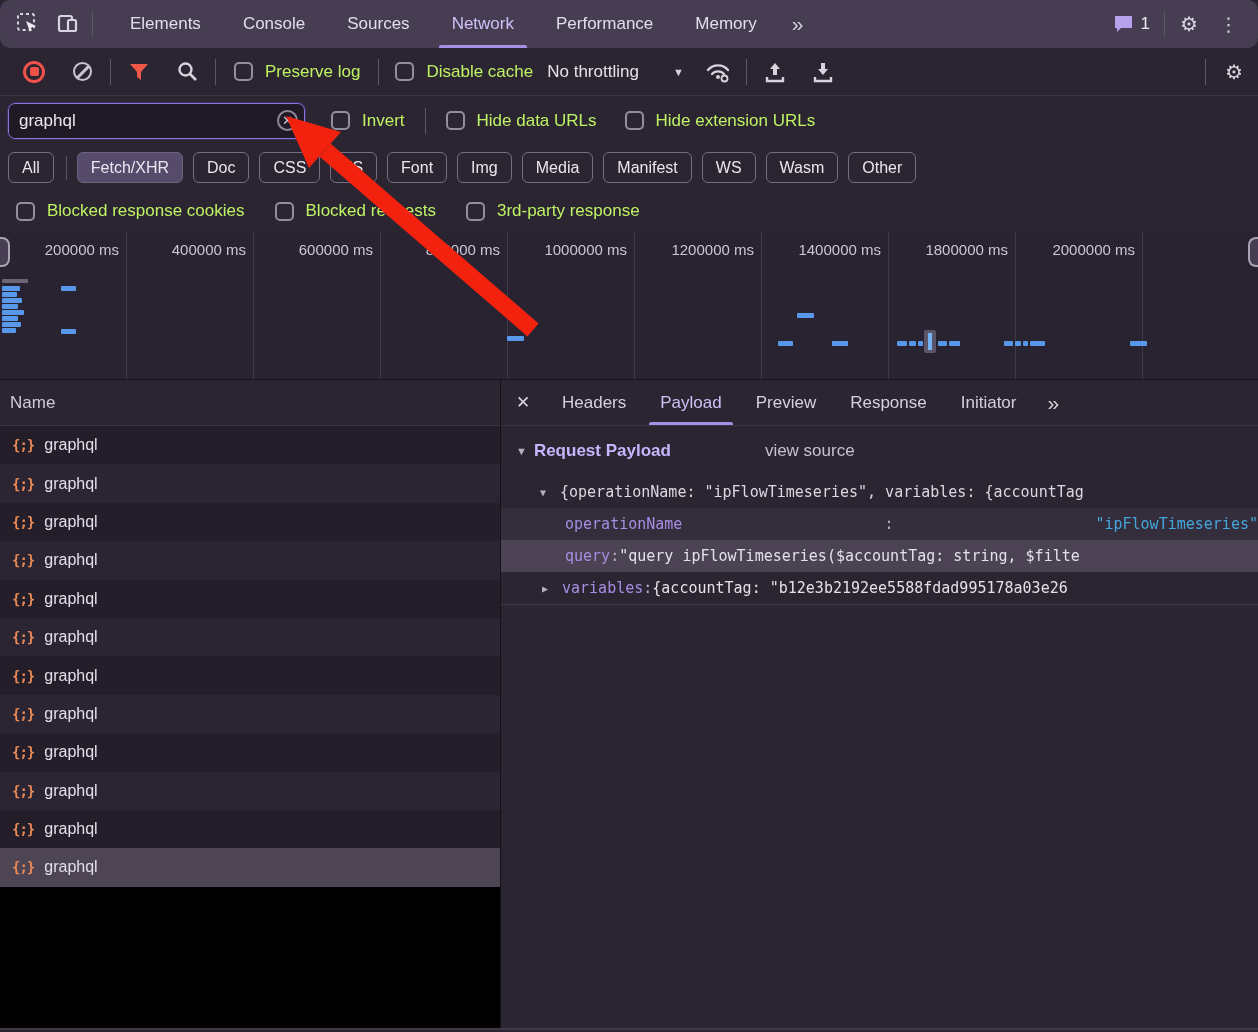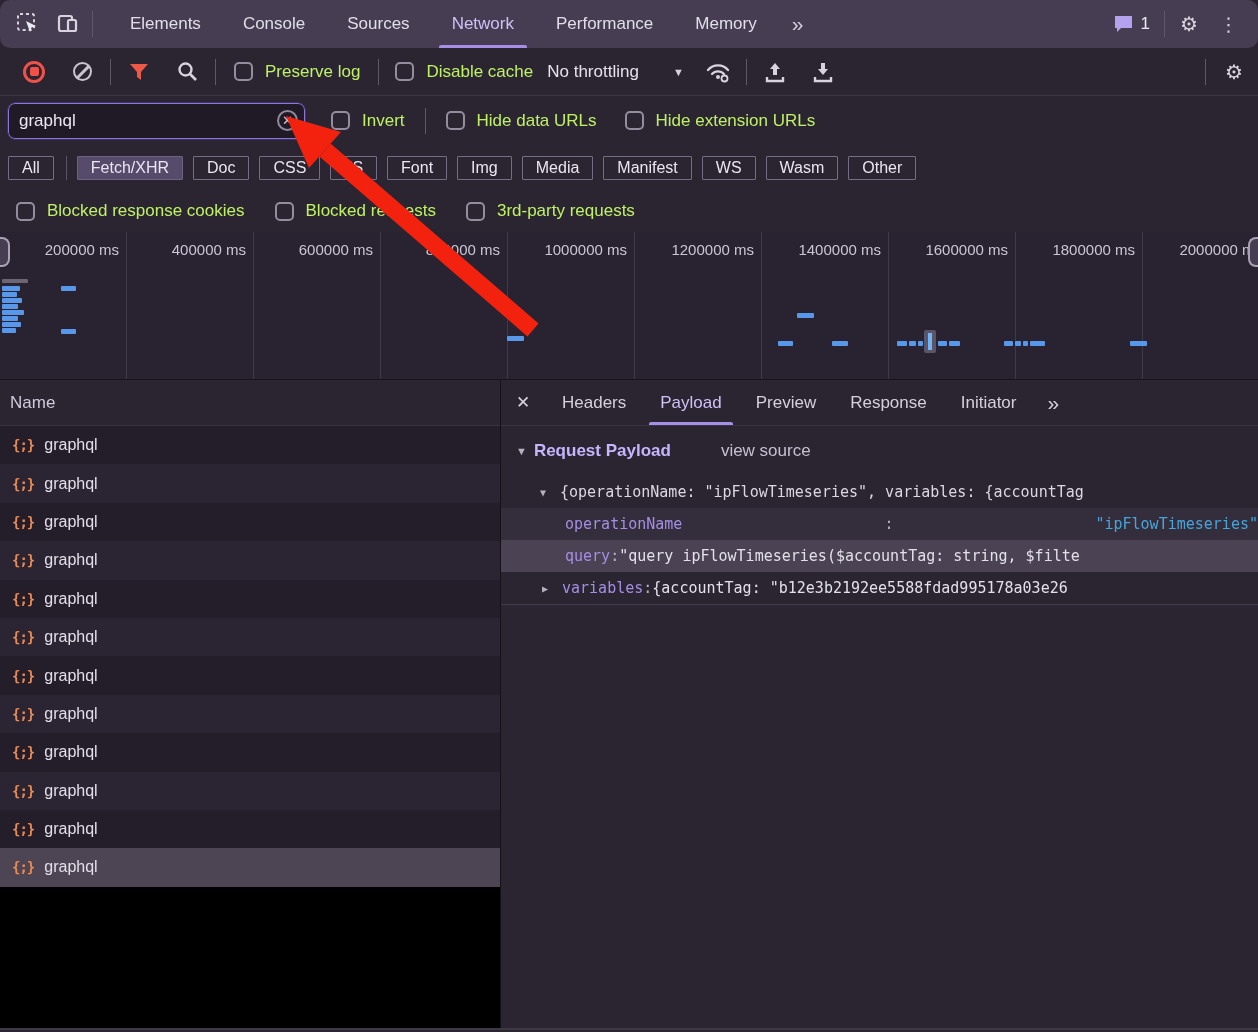--- a/index.html
+++ b/index.html
@@ -48,22 +48,22 @@
   .filter-input input { width:100%; height:100%; background:#1f1a26; border:1.5px solid #8b75dd;
     border-radius:7px; outline:1px solid #3d3162; color:#ece8f2; font-size:17px; padding:0 34px 0 10px;
     font-family:"Liberation Sans",sans-serif; }
   .clear-x { position:absolute; right:7px; top:7px; width:21px; height:21px; border:2px solid #8f8899;
     border-radius:50%; color:#cfcada; display:flex; align-items:center; justify-content:center;
     font-size:13px; line-height:1; }
   .filterrow .cb-group { margin-left:26px; }
 
   
   .pillsrow { height:45px; padding-left:8px; }
-  .pill { height:24px; display:flex; align-items:center; padding:0 13px; margin-right:10px;
-    border:1.5px solid #756d83; border-radius:1px; color:#eae6f0; font-size:16px; white-space:nowrap; }
+  .pill { height:31px; display:flex; align-items:center; padding:0 13px; margin-right:10px;
+    border:1.5px solid #756d83; border-radius:6px; color:#eae6f0; font-size:16px; white-space:nowrap; }
   .pill.active { background:#574b6b; border-color:#6d6281; }
   .pill-sep { width:1px; height:24px; background:#5a5365; margin:0 10px 0 2px; }
 
   .cbrow { height:42px; padding-left:16px; gap:30px; }
 
   
   .timeline { position:relative; height:148px; background:#282231; border-bottom:1px solid #17131c;
     display:flex; overflow:hidden; }
   .tl-cell { flex:none; width:127px; border-right:1px solid #3f3949; color:#ccc6d4; font-size:15px;
     text-align:right; padding:9px 7px 0 0; }
@@ -93,21 +93,21 @@
   .close-x { width:44px; text-align:center; color:#d5d0dc; font-size:17px; }
   .dtab { position:relative; height:100%; display:flex; align-items:center; padding:0 17px;
     color:#d5d0dc; font-size:17px; }
   .dtab.active { color:#cfc0f7; }
   .dtab.active::after { content:""; position:absolute; left:6px; right:6px; bottom:0; height:3px;
     background:#a78fe8; border-radius:2px 2px 0 0; }
 
   .payload-head { height:50px; display:flex; align-items:center; padding-left:15px; flex:none; }
   .tri { color:#b6b0c1; font-size:11px; margin-right:7px; }
   .section-title { color:#c4b5fd; font-size:17px; font-weight:bold; }
-  .view-source { color:#c5bfcf; font-size:17px; margin-left:50px; }
+  .view-source { color:#c5bfcf; font-size:17px; margin-left:94px; }
 
   .ptree { font-family:"DejaVu Sans Mono",monospace; font-size:15px; flex:none; }
   .prow { height:32px; display:flex; align-items:center; white-space:nowrap; overflow:hidden; }
   .prow .tri { width:14px; margin:0 6px 0 0; flex:none; font-size:10px; }
   .summary-row { padding-left:39px; color:#dcd7e2; background:#2b2532; }
   .entry { padding-left:64px; background:#2b2532; }
   .entry.stripe { background:#332d3c;justify-content:space-between; }
   .entry.selected { background:#4b4253; }
   .entry.expandable { padding-left:41px; }
   .k { color:#a58ee2; }
@@ -266,33 +266,32 @@
       <div class="cb-group">
         <div class="cb" style="flex: 0 0 auto;"></div>
         <div class="lbl">Blocked response cookies</div>
       </div>
       <div class="cb-group">
         <div class="cb" style="flex: 0 0 auto;"></div>
         <div class="lbl">Blocked requests</div>
       </div>
       <div class="cb-group">
         <div class="cb" style="flex: 0 0 auto;"></div>
-        <div class="lbl">3rd-party requests</div>
+        <div class="lbl">3rd-party response</div>
       </div>
     </div>
 
   <div class="timeline">
       <div class="tl-cell">200000 ms</div>
       <div class="tl-cell">400000 ms</div>
       <div class="tl-cell">600000 ms</div>
       <div class="tl-cell">800000 ms</div>
       <div class="tl-cell">1000000 ms</div>
       <div class="tl-cell">1200000 ms</div>
       <div class="tl-cell">1400000 ms</div>
-      <div class="tl-cell">1600000 ms</div>
       <div class="tl-cell">1800000 ms</div>
       <div class="tl-cell">2000000 ms</div>
       <div class="tl-cap" style="left: 2px; top: 47px; width: 26px; height: 4px;"></div>
       <div class="tl-bar" style="left: 2px; top: 54px; width: 18px; height: 5px;"></div>
       <div class="tl-bar" style="left: 2px; top: 60px; width: 15px; height: 5px;"></div>
       <div class="tl-bar" style="left: 2px; top: 66px; width: 20px; height: 5px;"></div>
       <div class="tl-bar" style="left: 2px; top: 72px; width: 16px; height: 5px;"></div>
       <div class="tl-bar" style="left: 2px; top: 78px; width: 22px; height: 5px;"></div>
       <div class="tl-bar" style="left: 2px; top: 84px; width: 16px; height: 5px;"></div>
       <div class="tl-bar" style="left: 2px; top: 90px; width: 19px; height: 5px;"></div>

